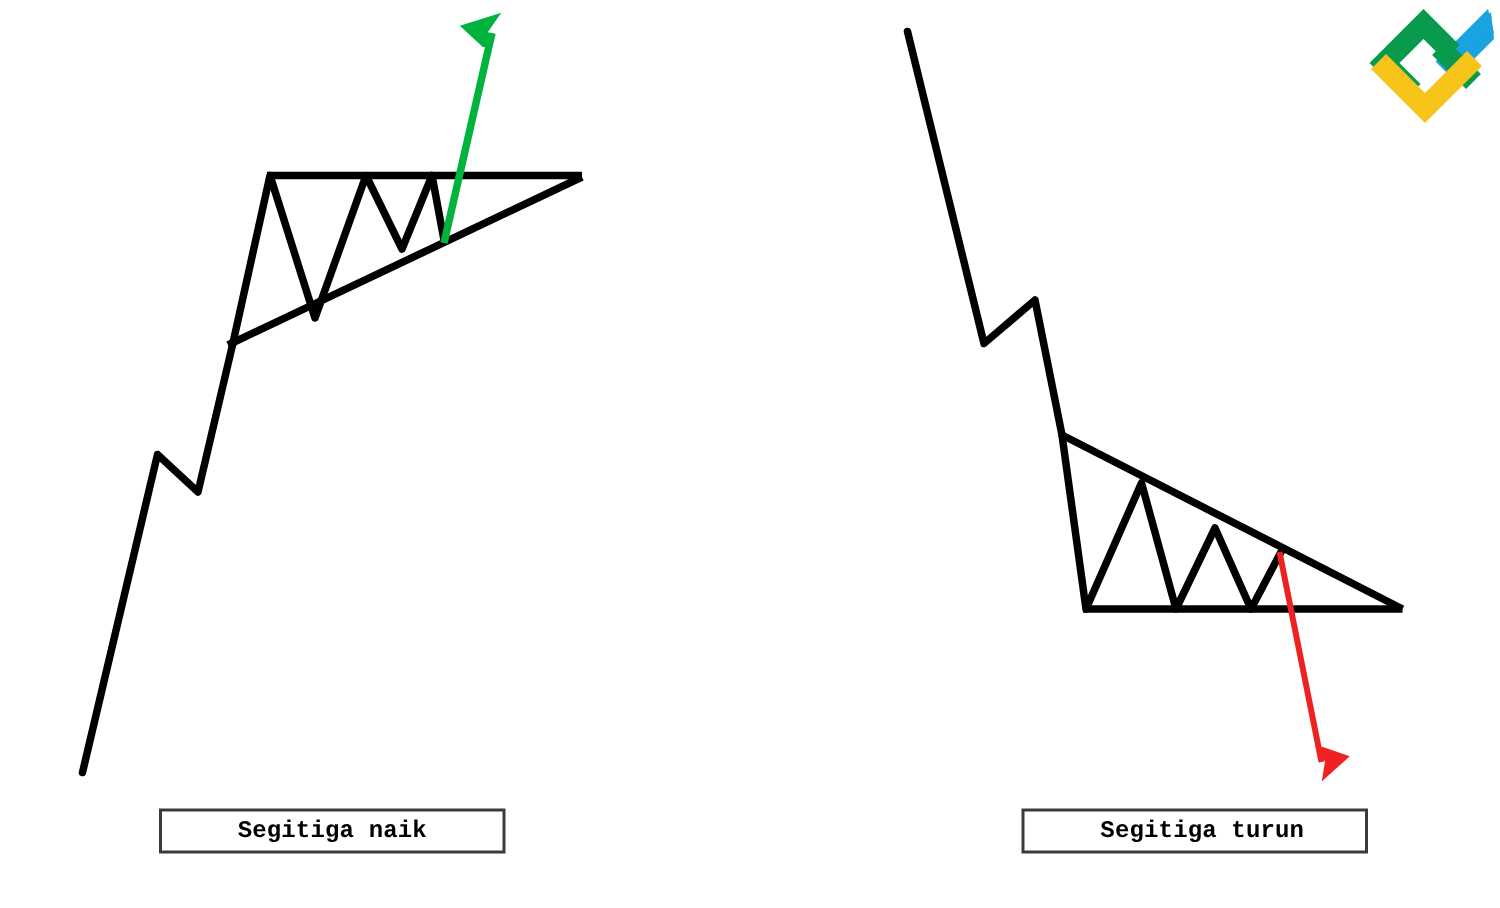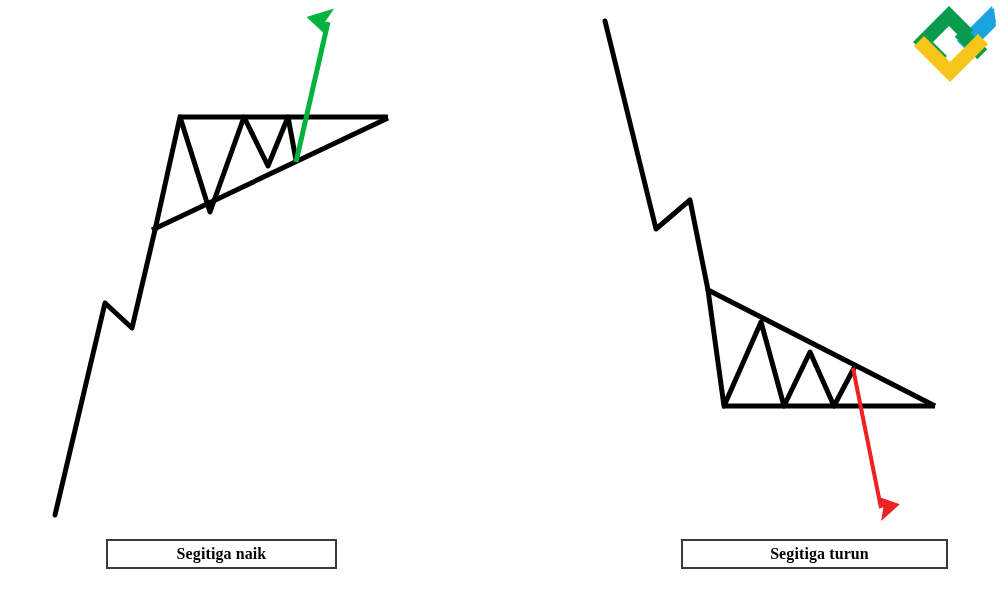--- a/index.html
+++ b/index.html
@@ -28,21 +28,21 @@
   }
   .label-box {
     position: absolute;
     box-sizing: border-box;
     border: 2px solid #3a3a3a;
     background: #ffffff;
     height: 30px;
     display: flex;
     align-items: center;
     justify-content: center;
-    font-family: Liberation Serif, serif;
+    font-family: Liberation Mono, monospace;
     font-size: 16px;
     font-weight: bold;
     color: #000000;
     letter-spacing: 0.1px;
   }
   #label-ascending {
     left: 106px;
     top: 539px;
     width: 231px;
   }
@@ -123,17 +123,17 @@
              L 66 32
              L 38 60
              L 12 34
              Z" fill="#f7c51a"></path>
   </svg>
 
   <div class="label-box" id="label-ascending" style="left: 106px; top: 539px; width: 231px; height: 30px; border-color: rgb(58, 58, 58); color: rgb(0, 0, 0);">
     <span>Segitiga naik</span>
   </div>
 
-  <div class="label-box" id="label-descending" style="left: 681px; top: 539px; width: 267px; height: 30px; border-color: rgb(58, 58, 58); color: rgb(0, 0, 0); padding-left: 10px;">
+  <div class="label-box" id="label-descending" style="left: 681px; top: 539px; width: 231px; height: 30px; border-color: rgb(58, 58, 58); color: rgb(0, 0, 0); padding-left: 10px;">
     <span>Segitiga turun</span>
   </div>
 
 </div>
 
 </body></html>

